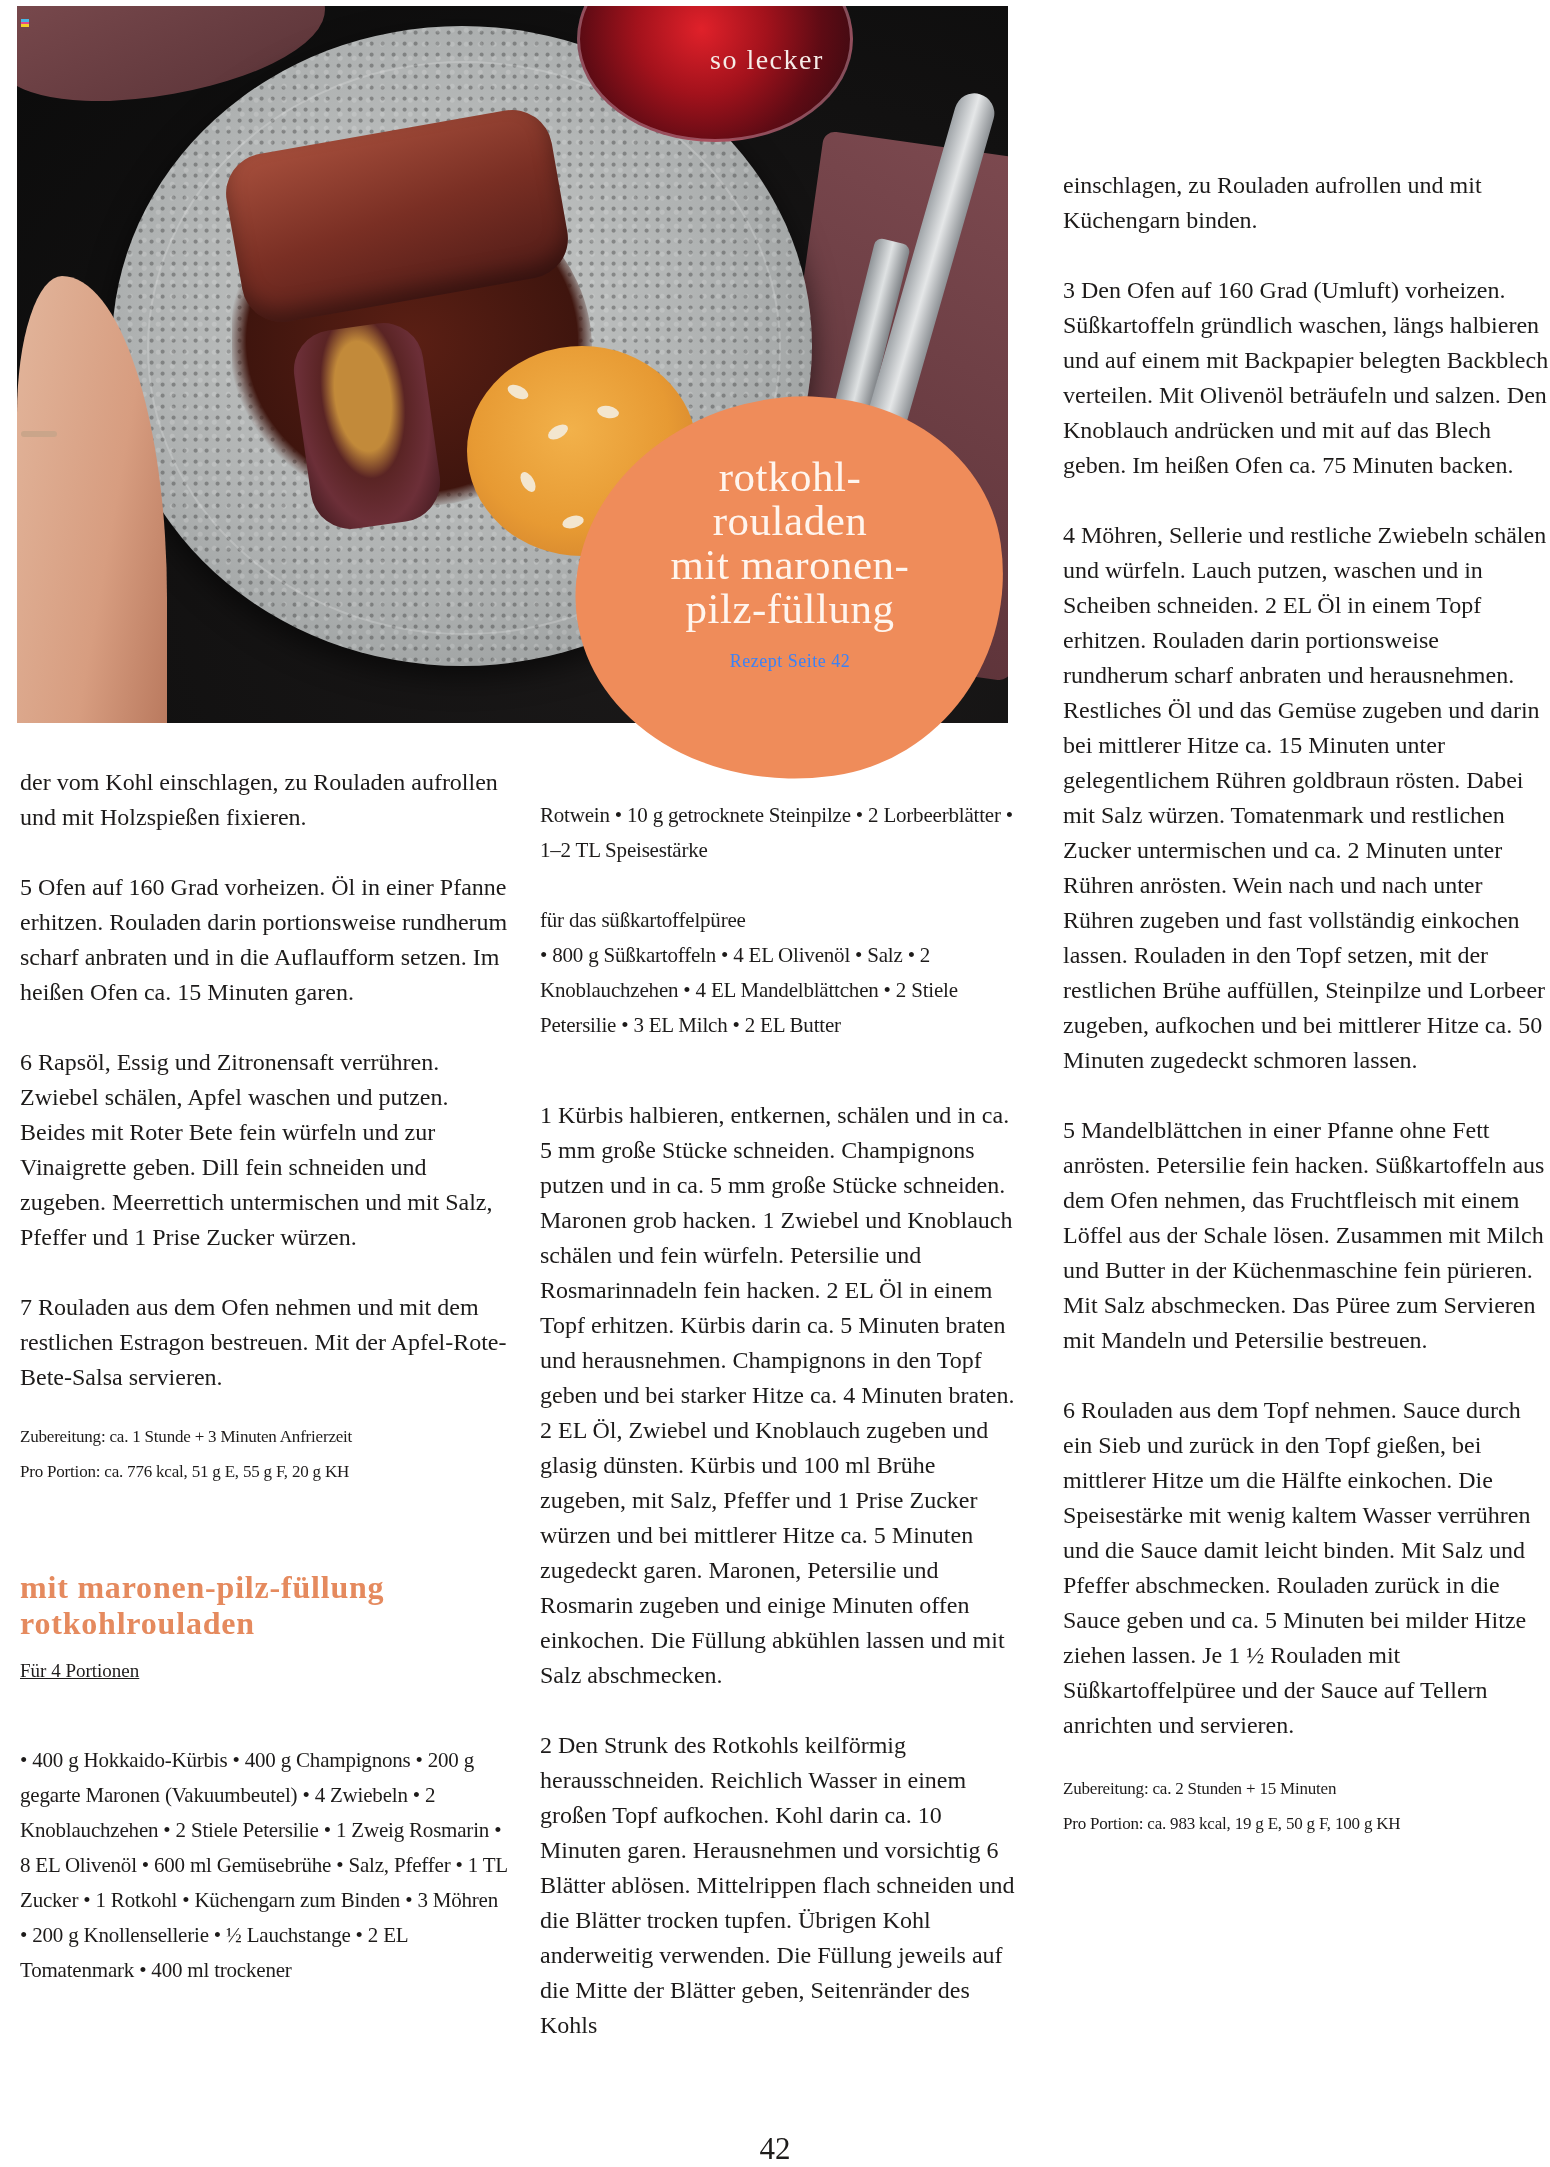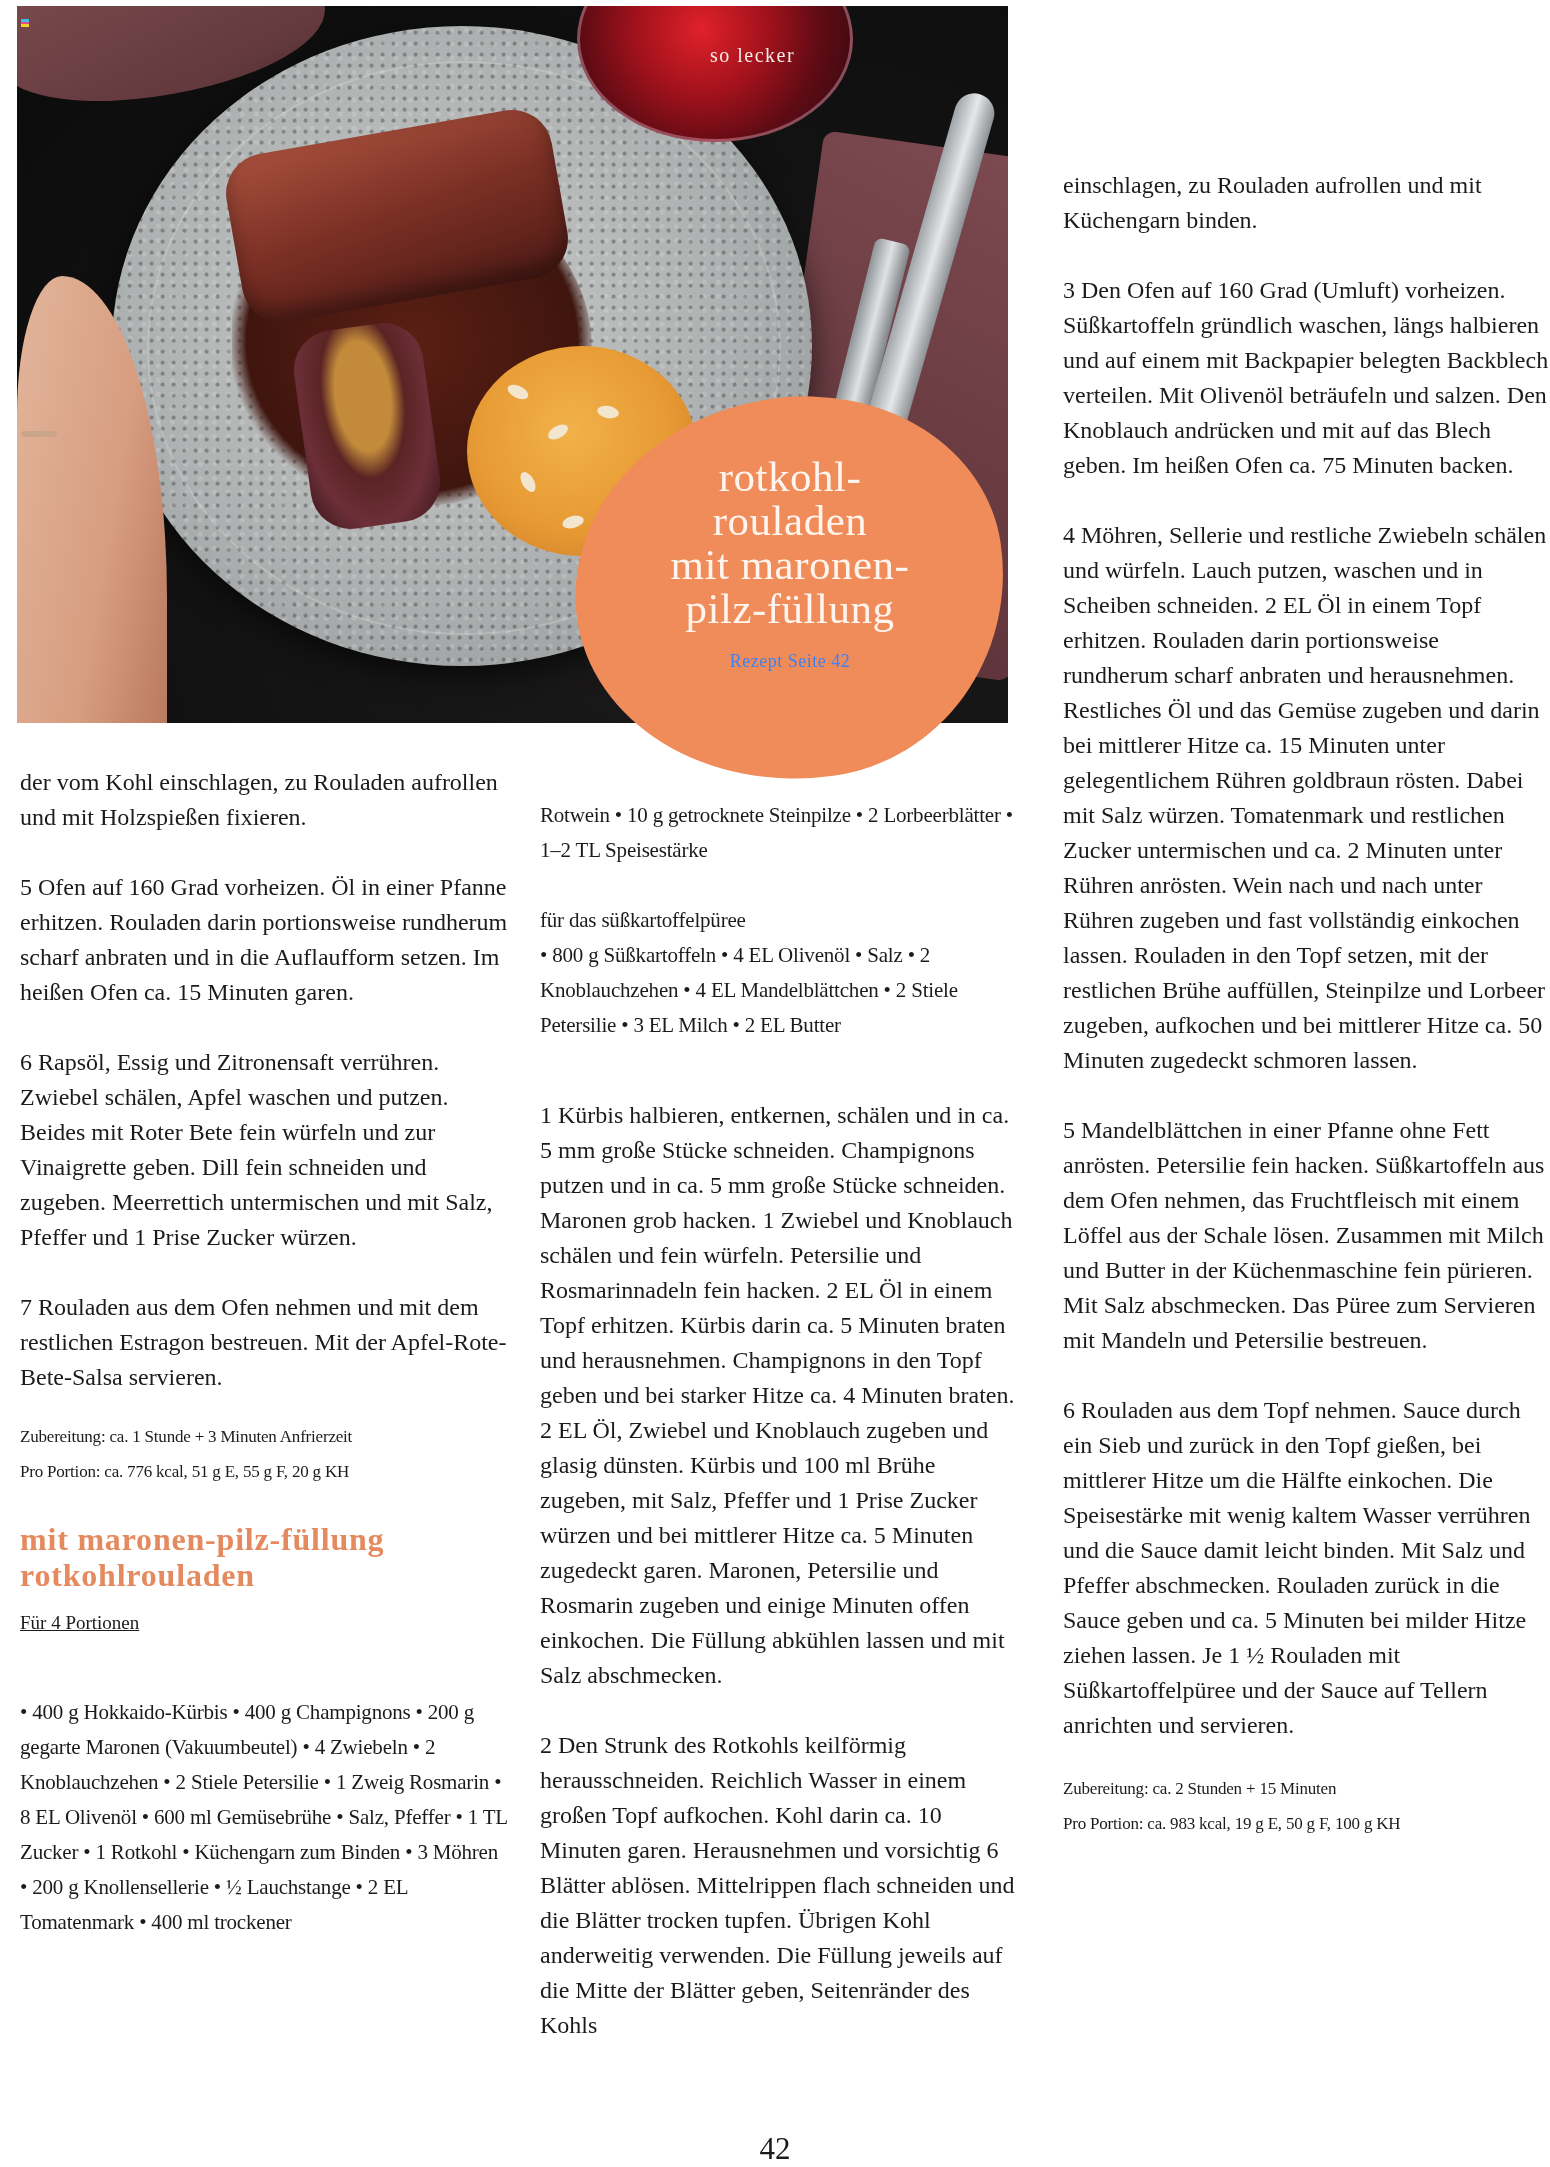--- a/index.html
+++ b/index.html
@@ -39,21 +39,21 @@
     .knife { position: absolute; left: 885px; top: 80px; width: 40px; height: 420px; border-radius: 20px;
              background: linear-gradient(90deg, #9fa4a8, #e5e7e8 50%, #8c9094); transform: rotate(16deg); }
     .fork { position: absolute; left: 815px; top: 230px; width: 36px; height: 360px; border-radius: 8px;
             background: linear-gradient(90deg, #8f9498, #dfe2e3 50%, #7f8387); transform: rotate(14deg); }
     .hand { position: absolute; left: 0; top: 270px; width: 150px; height: 460px;
             background: linear-gradient(100deg, #e2b59b 0%, #d79d80 60%, #b9795e 100%);
             border-radius: 30% 70% 0 0; }
     .ring { position: absolute; left: 4px; top: 425px; width: 36px; height: 6px; background: #caa58a; border-radius: 3px; }
     .cmyk-bar { position: absolute; left: 4px; top: 13px; width: 8px; height: 8px;
                 background: linear-gradient(#46b9e8 0 33%, #e14b8b 33% 66%, #f2d12a 66%); }
-    .so-lecker { position: absolute; left: 710px; top: 44px; color: #f6ece8; font-size: 20px;
+    .so-lecker { position: absolute; left: 710px; top: 44px; color: #f6ece8; font-size: 28px;
                  letter-spacing: 1.5px; font-family: "Liberation Serif", serif; text-align: right; }
 
     
     .blob { position: absolute; left: 575px; top: 398px; width: 430px; height: 382px;
             background: #ef8c5a; border-radius: 52% 48% 46% 54% / 50% 46% 54% 50%;
             transform: rotate(-8deg); }
     .blob-text { position: absolute; left: 575px; top: 455px; width: 430px; text-align: center; color: #fff5ee; }
     .blob-title { font-size: 43px; line-height: 44px; letter-spacing: 0.5px; text-align: center; }
     .blob-sub { font-size: 18px; margin-top: 20px; letter-spacing: 0.5px; color: #3b82f6; }
 
@@ -108,21 +108,21 @@
   </div>
   <div class="blob-sub">Rezept Seite 42</div>
 </div>
 
 <div class="col col-left">
   <p>der vom Kohl einschlagen, zu Rouladen aufrollen und mit Holzspießen fixieren.</p>
   <p>5 Ofen auf 160 Grad vorheizen. Öl in einer Pfanne erhitzen. Rouladen darin portionsweise rundherum scharf anbraten und in die Auflaufform setzen. Im heißen Ofen ca. 15 Minuten garen.</p>
   <p>6 Rapsöl, Essig und Zitronensaft verrühren. Zwiebel schälen, Apfel waschen und putzen. Beides mit Roter Bete fein würfeln und zur Vinaigrette geben. Dill fein schneiden und zugeben. Meerrettich untermischen und mit Salz, Pfeffer und 1 Prise Zucker würzen.</p>
   <p style="margin-bottom:24px">7 Rouladen aus dem Ofen nehmen und mit dem restlichen Estragon bestreuen. Mit der Apfel-Rote-Bete-Salsa servieren.</p>
   <div class="meta">Zubereitung: ca. 1 Stunde + 3 Minuten Anfrierzeit</div>
-  <div class="meta" style="margin-bottom:32px">Pro Portion: ca. 776 kcal, 51 g E, 55 g F, 20 g KH</div>
+  <div class="meta" style="margin-bottom:80px">Pro Portion: ca. 776 kcal, 51 g E, 55 g F, 20 g KH</div>
 
   <h2 class="recipe-title">
     <div>mit maronen-pilz-füllung</div>
     <div>rotkohlrouladen</div>
   </h2>
   <div class="portions">Für 4 Portionen</div>
   <div class="ingredients">• 400 g Hokkaido-Kürbis • 400 g Champignons • 200 g gegarte Maronen (Vakuumbeutel) • 4 Zwiebeln • 2 Knoblauchzehen • 2 Stiele Petersilie • 1 Zweig Rosmarin • 8 EL Olivenöl • 600 ml Gemüsebrühe • Salz, Pfeffer • 1 TL Zucker • 1 Rotkohl • Küchengarn zum Binden • 3 Möhren • 200 g Knollensellerie • ½ Lauch­stange • 2 EL Tomatenmark • 400 ml trockener</div>
 </div>
 
 <div class="col col-mid">

